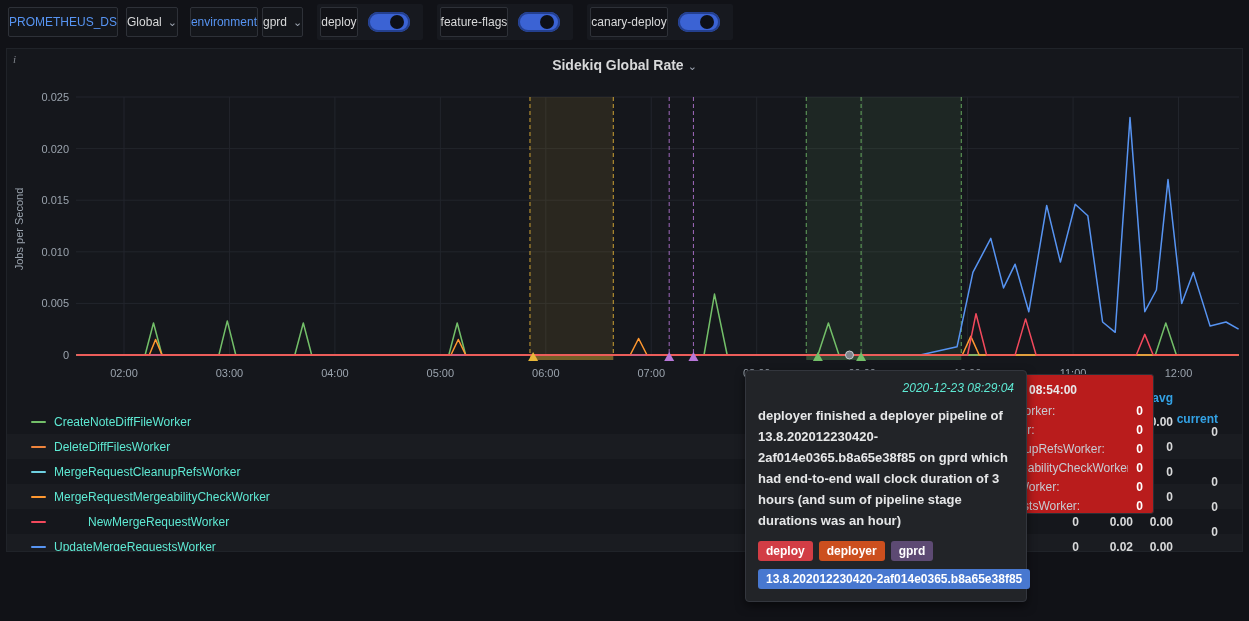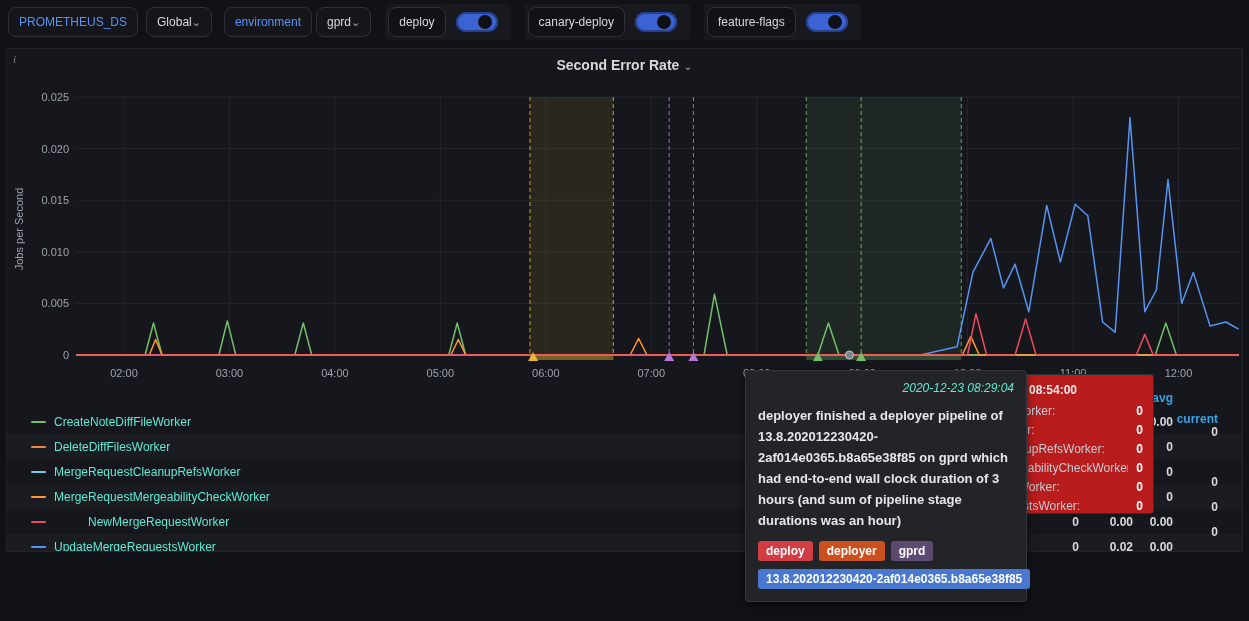--- a/index.html
+++ b/index.html
@@ -1,24 +1,24 @@
 <!DOCTYPE html>
 <html><head>
 <meta charset="utf-8">
 <style>
   * { box-sizing: border-box; margin: 0; padding: 0; }
   html,body { width:1249px; height:621px; background:#111217; overflow:hidden;
               font-family:"Liberation Sans", sans-serif; }
 
   
   .topbar { display:flex; align-items:center; height:44px; padding:6px 8px; }
-  .box { border:1px solid #2e3138; background:#14161b; border-radius:8px;
-         font-size:12px; padding:7px 10px; color:#d8d9da; white-space:nowrap; }
+  .box { border:1px solid #2e3138; background:#14161b; border-radius:2px;
+         font-size:12px; padding:7px 0; color:#d8d9da; white-space:nowrap; }
   .blue-text { color:#5794f2; }
-  .select { display:flex; align-items:center; gap:0; cursor:pointer; }
+  .select { display:flex; align-items:center; gap:6px; cursor:pointer; }
   .caret { color:#9fa7b3; font-size:11px; line-height:6px; }
   .tgroup { display:flex; align-items:center; background:#17191f; border-radius:2px;
             padding:3px; margin-left:14px; }
   .tgroup .box { background:#111217; }
   .switch { width:42px; height:20px; border-radius:10px; background:#3b63d4;
             box-shadow:inset 0 0 0 2px #24408f; position:relative; margin:0 10px; cursor:pointer; }
   .switch .knob { position:absolute; top:3px; left:22px; width:14px; height:14px;
                   border-radius:50%; background:#0d1017; }
   .gap8 { margin-left:8px; } .gap12 { margin-left:12px; }
 
@@ -86,37 +86,37 @@
     <span class="caret">⌄</span>
   </div>
 
   <div class="tgroup">
     <div class="box">deploy</div>
     <div class="switch">
         <div class="knob"></div>
       </div>
   </div>
   <div class="tgroup">
+    <div class="box">feature-flags</div>
+    <div class="switch">
+        <div class="knob"></div>
+      </div>
+  </div>
+  <div class="tgroup">
     <div class="box">canary-deploy</div>
     <div class="switch">
         <div class="knob"></div>
       </div>
   </div>
-  <div class="tgroup">
-    <div class="box">feature-flags</div>
-    <div class="switch">
-        <div class="knob"></div>
-      </div>
-  </div>
 </div>
 
 <div class="panel">
   <div class="info-corner">i</div>
   <div class="panel-title">
-    <span>Second Error Rate</span><span class="caret">⌄</span>
+    <span>Sidekiq Global Rate</span><span class="caret">⌄</span>
   </div>
 
   <svg id="chart-svg" width="1237" height="300" viewBox="0 0 1237 300">
       <line x1="69" x2="1232" y1="266" y2="266" class="grid"></line>
       <text x="62" y="270" text-anchor="end">0</text>
       <line x1="69" x2="1232" y1="214.4" y2="214.4" class="grid"></line>
       <text x="62" y="218.4" text-anchor="end">0.005</text>
       <line x1="69" x2="1232" y1="162.8" y2="162.8" class="grid"></line>
       <text x="62" y="166.8" text-anchor="end">0.010</text>
       <line x1="69" x2="1232" y1="111.20000000000002" y2="111.20000000000002" class="grid"></line>

